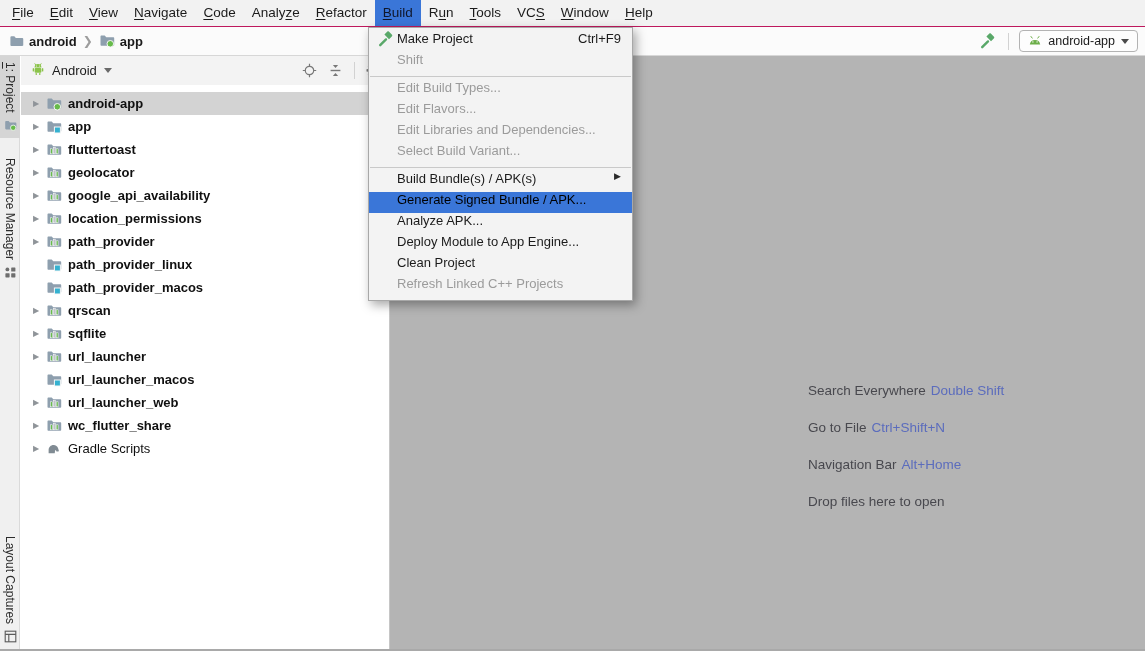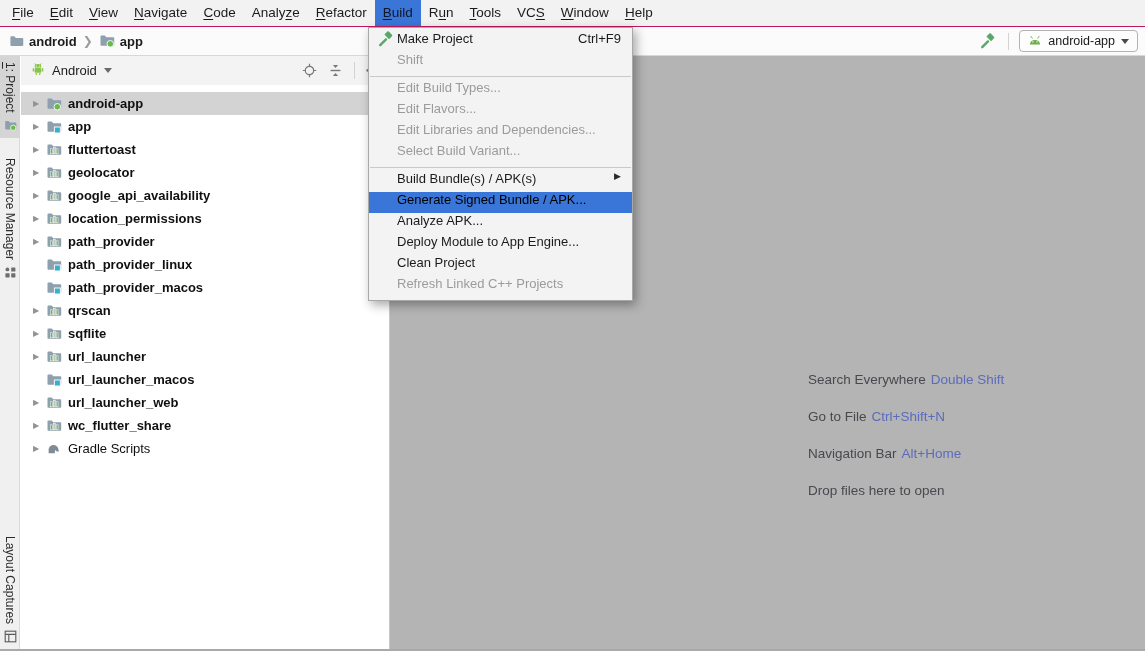--- a/index.html
+++ b/index.html
@@ -48,21 +48,21 @@
   .tree { position:absolute; top:29px; left:0; right:0; padding-top:7px; }
   .tree-row { height:23px; display:flex; align-items:center; padding-left:9px; gap:4px; }
   .tree-row.selected { background:#d3d3d3; }
   .tree-row .arrow { width:12px; font-size:8px; color:#8f9499; text-align:center; flex:none; }
   .tree-row .t-ic { display:flex; align-items:center; width:18px; flex:none; }
   .tree-row .label { font-size:13px; color:#101010; }
   .tree-row .label.bold { font-weight:bold; }
   
   .editor { position:absolute; top:56px; left:390px; right:0; bottom:0; background:#b4b4b4; }
   .shortcuts { position:absolute; left:808px; top:372px; font-size:13.5px; color:#48484e; }
-  .shortcut-line { height:37px; display:flex; gap:5px; }
+  .shortcut-line { height:37px; display:flex; align-items:center; gap:5px; }
   .sc-key { color:#5b6cbd; }
   
   .build-menu { position:absolute; left:368px; top:27px; width:265px; z-index:50;
     background:#f3f3f3; border:1px solid #a8a8a8; box-sizing:border-box;
     box-shadow:3px 4px 10px rgba(0,0,0,0.35); padding:3px 0; }
   .menu-item { height:21px; display:flex; align-items:flex-start; padding:0 11px 0 8px; font-size:13px; }
   .mi-icon { width:20px; flex:none; display:flex; align-items:center; }
   .mi-label { white-space:nowrap; }
   .mi-shortcut { margin-left:auto; }
   .mi-sub { margin-left:auto; font-size:9px; color:#2a2a2a; }

